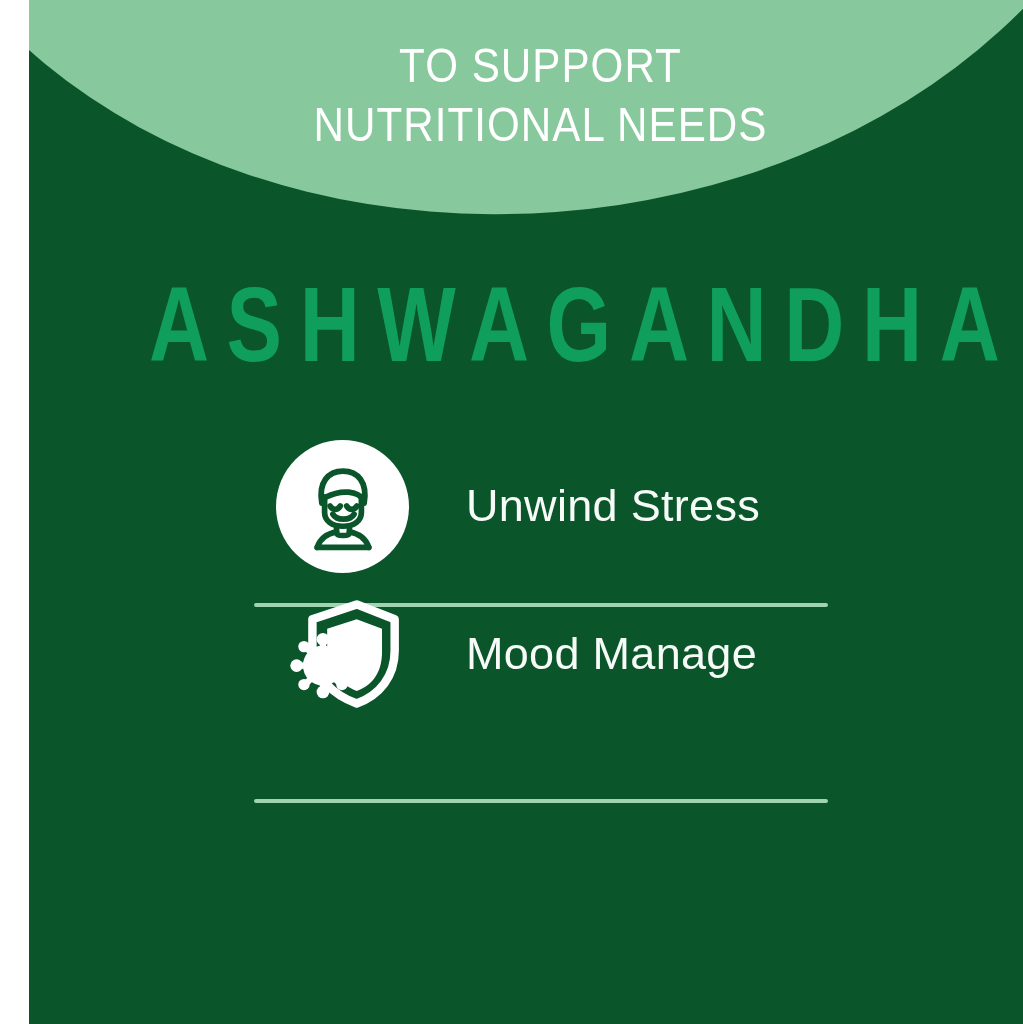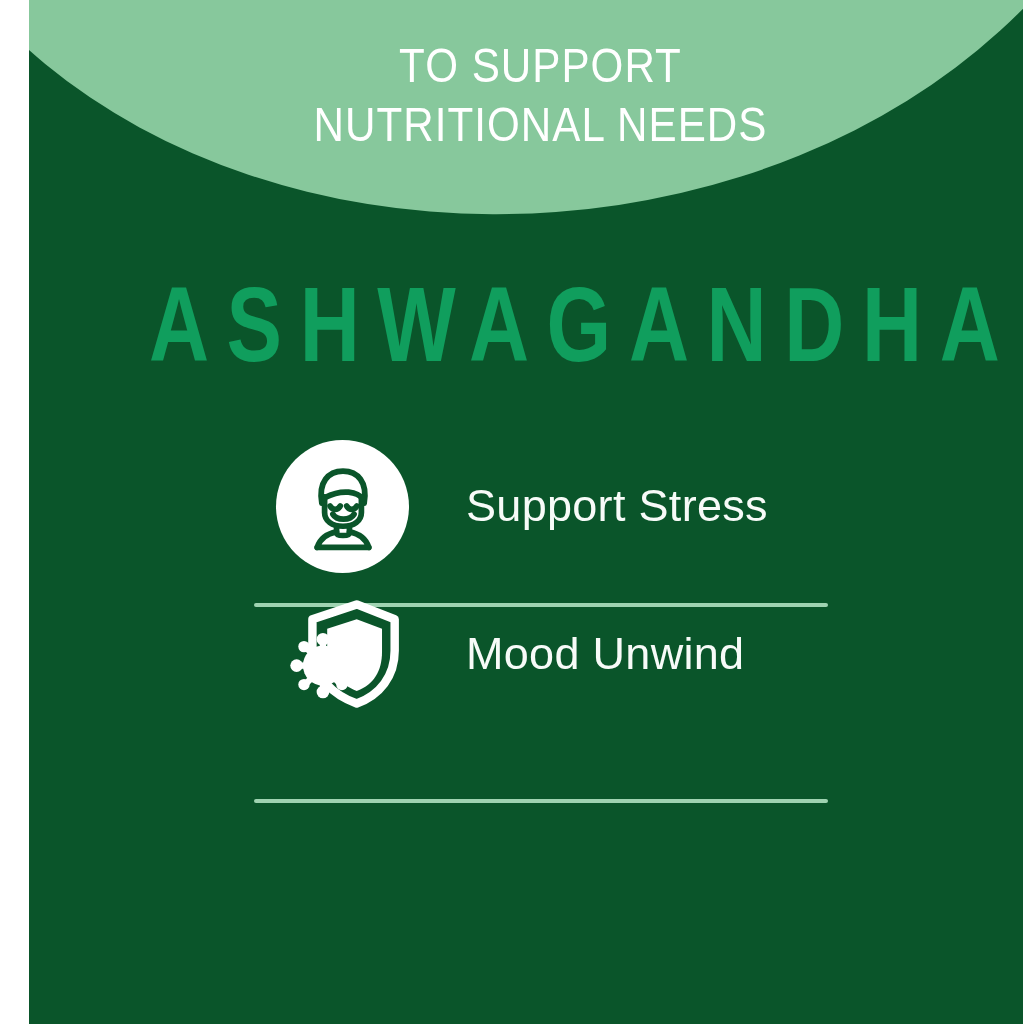--- a/index.html
+++ b/index.html
@@ -164,21 +164,21 @@
 
               <path d="M43 72 L43 79 C43 83 57 83 57 79 L57 72"></path>
 
               <path d="M22 95 C25 85 33 80 43 78"></path>
               <path d="M78 95 C75 85 67 80 57 78"></path>
               <path d="M22 95 L78 95"></path>
             </g>
           </svg>
         </div>
       </div>
-      <div class="benefit-label">Support Stress</div>
+      <div class="benefit-label">Unwind Stress</div>
     </div>
 
     <div class="divider d1" style="background: rgb(159, 211, 177);"></div>
 
 
     <div class="divider d2" style="background: rgb(159, 211, 177);"></div>
 
     <div class="benefit-row">
       <div class="benefit-icon">
         <div class="icon-bare">
@@ -204,17 +204,17 @@
                 <circle cx="54" cy="48" r="5.4"></circle>
                 <rect x="45" y="49" width="9" height="6" transform="rotate(-45 49 52)"></rect>
                 <circle cx="18" cy="84" r="5.4"></circle>
                 <rect x="19" y="77" width="9" height="6" transform="rotate(-45 23 80)"></rect>
                 <circle cx="54" cy="84" r="5.4"></circle>
                 <rect x="45" y="77" width="9" height="6" transform="rotate(45 49 80)"></rect>
               </g>
           </svg>
         </div>
       </div>
-      <div class="benefit-label">Mood Unwind</div>
+      <div class="benefit-label">Mood Manage</div>
     </div>
 
   </div>
 </div>
 
 </body></html>

